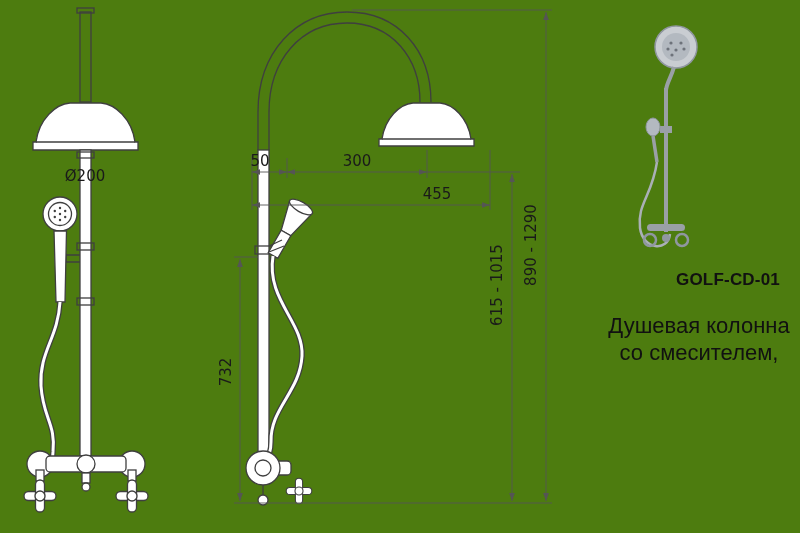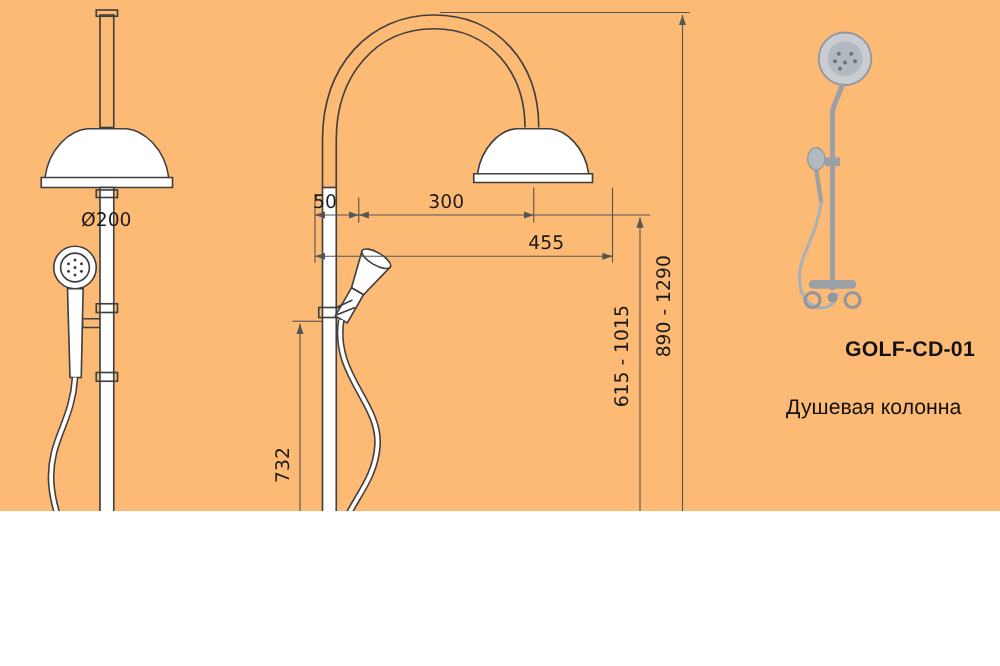--- a/index.html
+++ b/index.html
@@ -1,40 +1,40 @@
 <!DOCTYPE html>
 <html><head>
 <meta charset="utf-8">
 <style>
   html,body{margin:0;padding:0;background:#ffffff;}
   .stage{
     position:relative;
-    width:800px;height:409px;
-    background:#fdba74;
+    width:800px;height:533px;
+    background:#4d7c0f;
     font-family:"Liberation Sans", sans-serif;
     overflow:hidden;
   }
   svg{position:absolute;left:0;top:0;}
   .dim-text{
     font-family:"DejaVu Sans", sans-serif;
     font-size:15px;
     fill:#1a1a1a;
   }
   .product-code{
     position:absolute;
     left:640px;top:270px;width:176px;
     text-align:center;
     font-size:17px;font-weight:bold;color:#111111;
     letter-spacing:.2px;
   }
   .product-desc{
     position:absolute;
     left:598px;top:312px;width:202px;
     text-align:center;
-    font-size:17px;color:#111111;line-height:27px;
+    font-size:22px;color:#111111;line-height:27px;
   }
 </style>
 </head>
 <body>
 
 <div class="stage">
 
 <svg width="800" height="533" viewBox="0 0 800 533">
   <defs>
     <marker id="arr" markerWidth="10" markerHeight="8" refX="9" refY="4" orient="auto-start-reverse">
@@ -196,15 +196,16 @@
     <rect x="647" y="224" width="38" height="7" rx="3.5" fill="#9aa0a6"></rect>
     <circle cx="650" cy="240" r="6" fill="none" stroke="#9097a0" stroke-width="2.5"></circle>
     <circle cx="682" cy="240" r="6" fill="none" stroke="#9097a0" stroke-width="2.5"></circle>
     <circle cx="666" cy="238" r="4" fill="#9097a0"></circle>
   </g>
 </svg>
 
 <div class="product-code">GOLF-CD-01</div>
 <div class="product-desc">
   <div>Душевая колонна</div>
+  <div>со смесителем,</div>
 </div>
 
 </div>
 
 </body></html>

